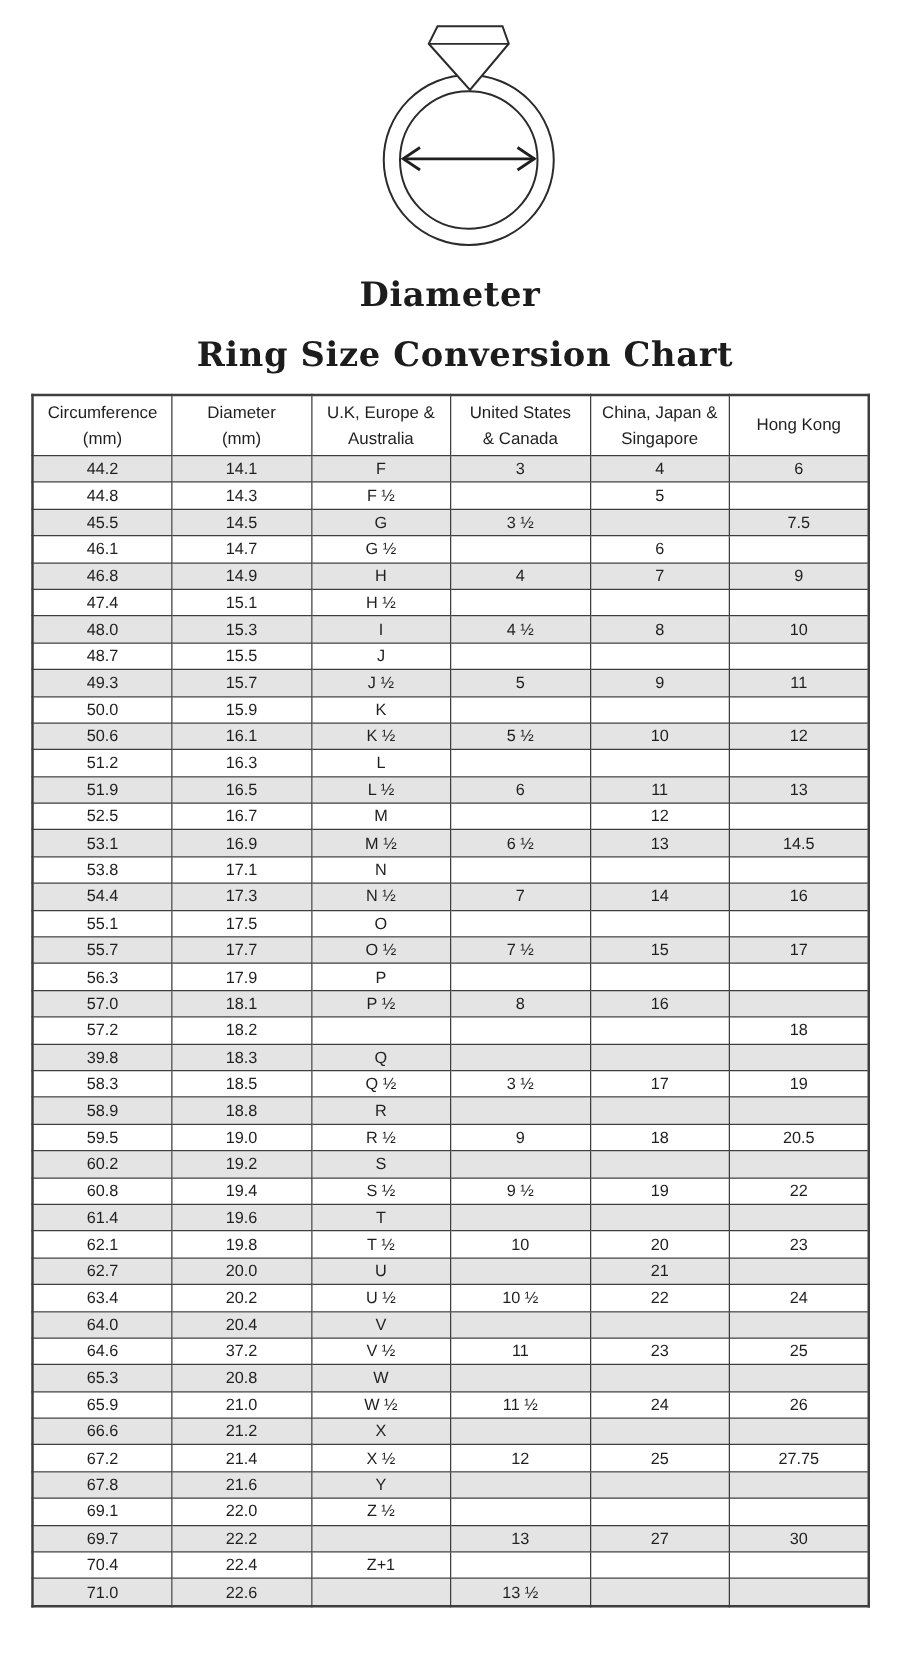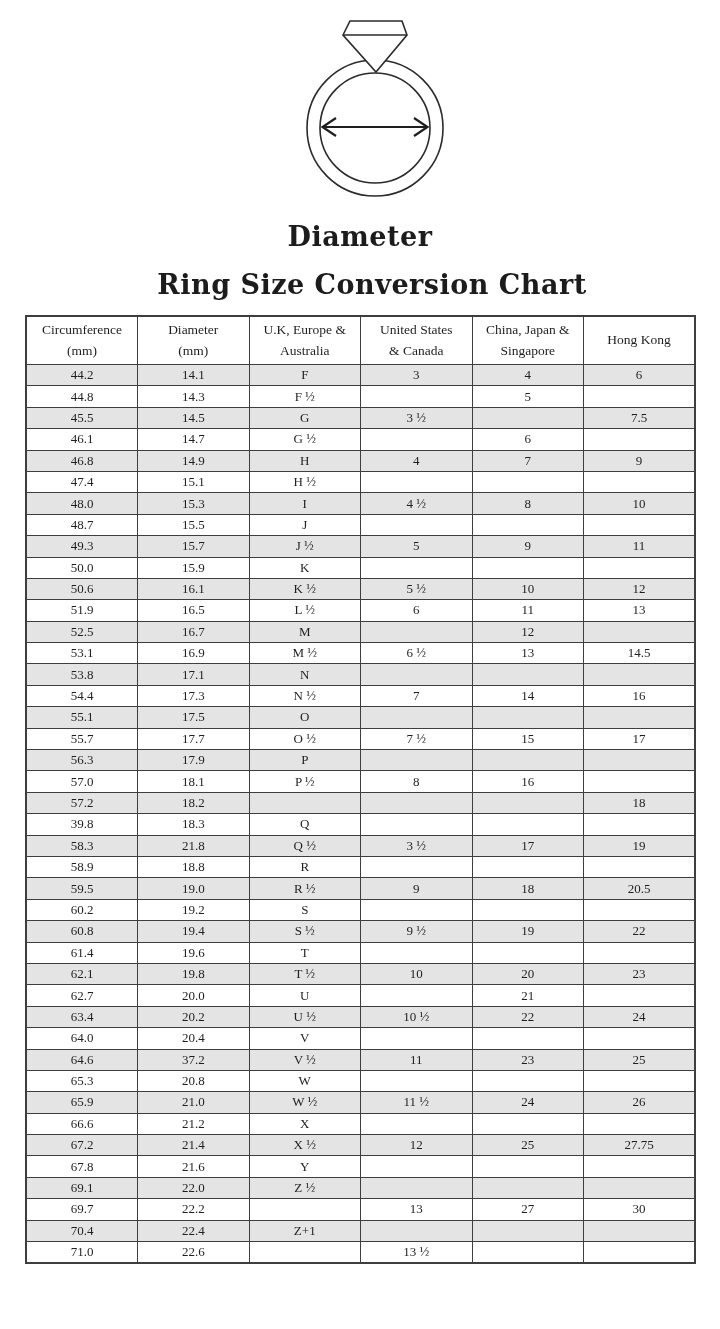--- a/index.html
+++ b/index.html
@@ -39,21 +39,21 @@
   .title-chart    { top: 270px; margin-left: 12px; }
 
   table.size-table {
     position: absolute;
     left: 25px;
     top: 315px;
     width: 671px;
     border-collapse: collapse;
     table-layout: fixed;
     border: 2px solid #3e3e3e;
-    font-family: Liberation Serif, serif;
+    font-family: Liberation Sans, sans-serif;
     padding-left: 24px;
   }
   table.size-table th,
   table.size-table td {
     border: 1px solid #3e3e3e;
     text-align: center;
     vertical-align: middle;
     padding: 0;
     font-weight: 400;
     color: #1f1f1f;
@@ -201,20 +201,28 @@
         </tr>
         <tr>
           <td>50.6</td>
           <td>16.1</td>
           <td>K ½</td>
           <td>5 ½</td>
           <td>10</td>
           <td>12</td>
         </tr>
         <tr>
+          <td>51.2</td>
+          <td>16.3</td>
+          <td>L</td>
+          <td></td>
+          <td></td>
+          <td></td>
+        </tr>
+        <tr>
           <td>51.9</td>
           <td>16.5</td>
           <td>L ½</td>
           <td>6</td>
           <td>11</td>
           <td>13</td>
         </tr>
         <tr>
           <td>52.5</td>
           <td>16.7</td>
@@ -290,21 +298,21 @@
         <tr>
           <td>39.8</td>
           <td>18.3</td>
           <td>Q</td>
           <td></td>
           <td></td>
           <td></td>
         </tr>
         <tr>
           <td>58.3</td>
-          <td>21.8</td>
+          <td>18.5</td>
           <td>Q ½</td>
           <td>3 ½</td>
           <td>17</td>
           <td>19</td>
         </tr>
         <tr>
           <td>58.9</td>
           <td>18.8</td>
           <td>R</td>
           <td></td>

